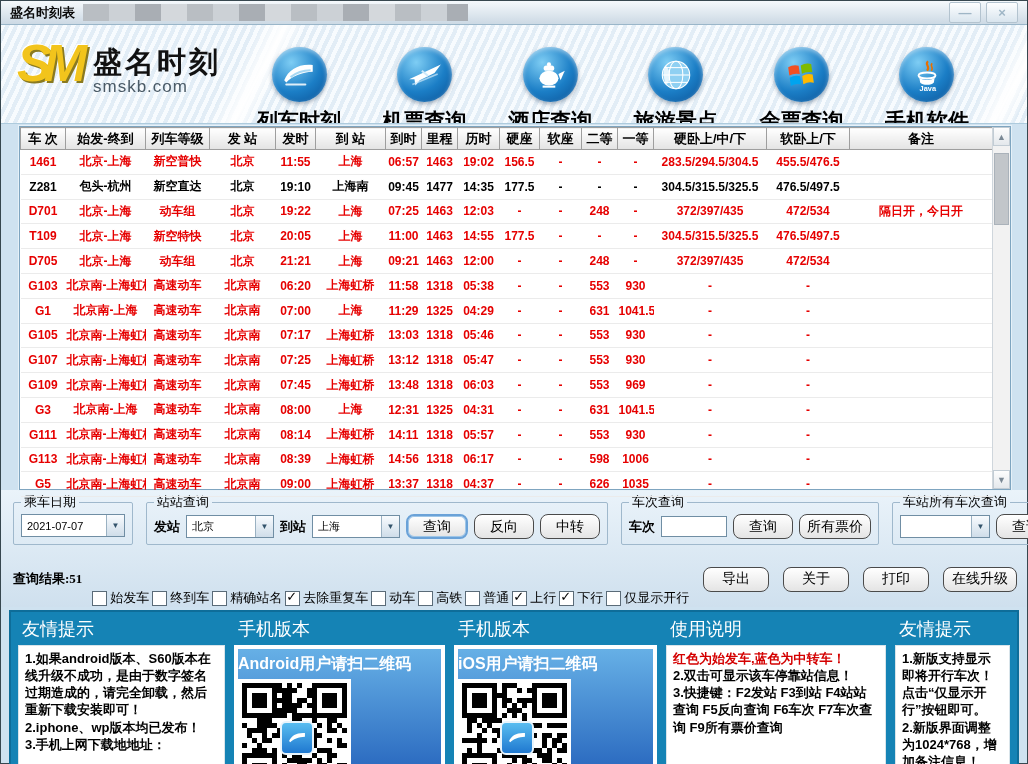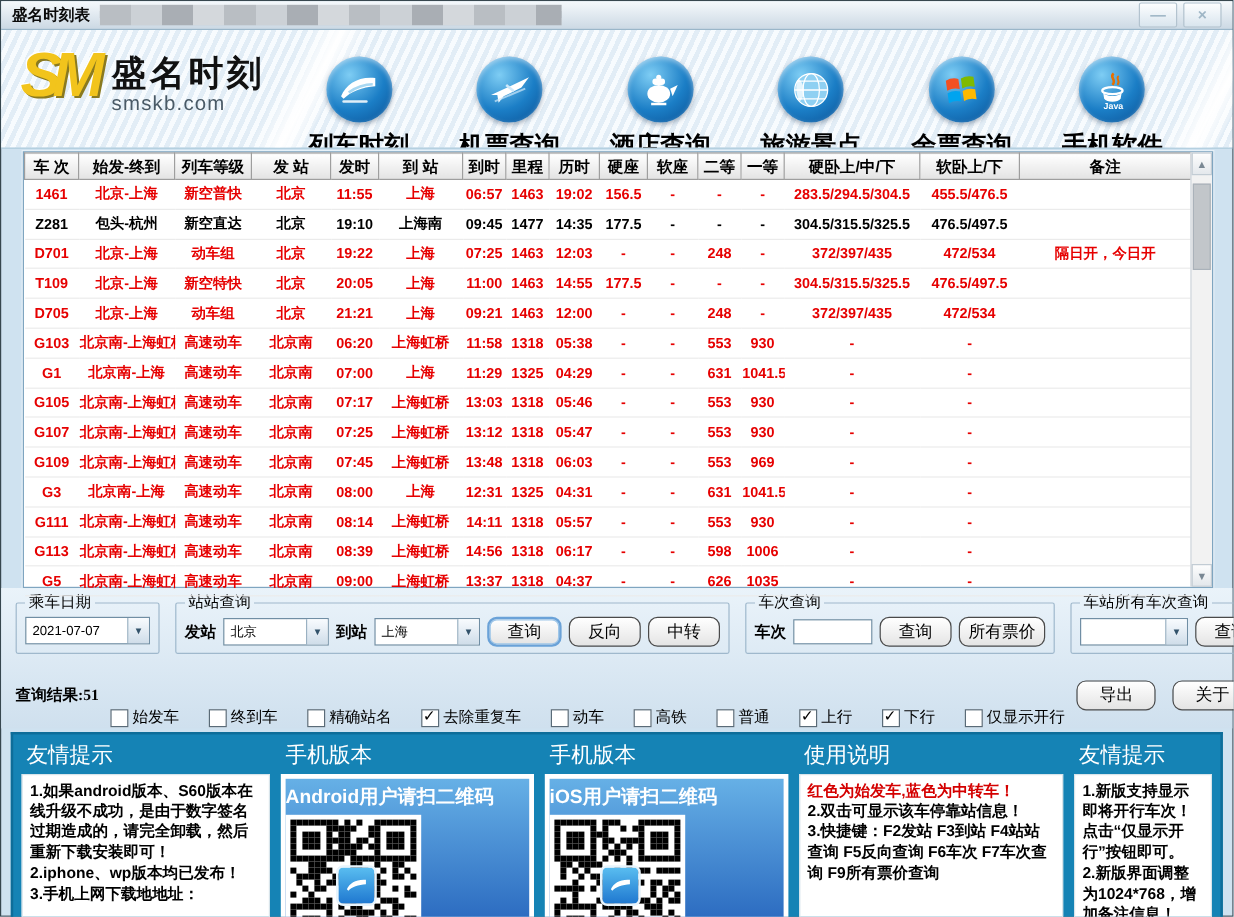--- a/index.html
+++ b/index.html
@@ -66,21 +66,21 @@
   .combo .drop{width:17px;align-self:stretch;border-left:1px solid #9ab1c2;
     background:linear-gradient(#f8fbfe,#cfdde9);display:flex;align-items:center;justify-content:center;
     font-size:8px;color:#33536b;}
   .tfield{width:58px;height:19px;border:1px solid #708ea4;background:#fff;font-size:13px;padding:0 3px;}
   .btn{border:1px solid #4a4a4a;border-radius:8px;background:linear-gradient(#ffffff,#e4e4e4);
     font-size:14px;font-weight:400;color:#000;height:25px;padding:0 15px;cursor:pointer;
     font-family:inherit;white-space:nowrap;}
   .btn.default{border:2px solid #6aa2d8;box-shadow:0 0 0 1px #9ec6e8 inset;}
   .crow2{display:flex;align-items:center;margin-top:6px;gap:10px;}
   .result{font-size:13px;font-weight:700;color:#000;white-space:nowrap;font-family:Liberation Serif, serif;}
-  .cbs{display:flex;align-items:center;gap:25px;margin-top:38px;}
+  .cbs{display:flex;align-items:center;gap:3px;margin-top:38px;}
   .cbitem{display:flex;align-items:center;gap:3px;font-size:13px;white-space:nowrap;cursor:pointer;}
   .cb{width:13px;height:13px;border:1px solid #5a6b78;background:#fff;position:relative;flex:0 0 13px;}
   .cb.on::after{content:"✓";position:absolute;left:0px;top:-3px;font-size:13px;font-weight:900;color:#000;}
   .actions{margin-left:auto;display:flex;gap:14px;}
   
   .infoband{flex:0 0 166px;margin:3px 8px 0 8px;background:#1583b5;border:2px solid #0e6d99;
     border-bottom:3px solid #00a5bd;box-sizing:border-box;display:flex;gap:9px;padding:2px 7px 7px;}
   .ipanel{display:flex;flex-direction:column;min-width:0;}
   .ipanel .ptitle{color:#ffffff;font-size:18px;font-weight:400;padding:3px 2px 4px 4px;white-space:nowrap;}
   .ipanel .pbox{background:#fff;border:1px solid #d8e4ea;flex:1;padding:4px 6px;overflow:hidden;}

